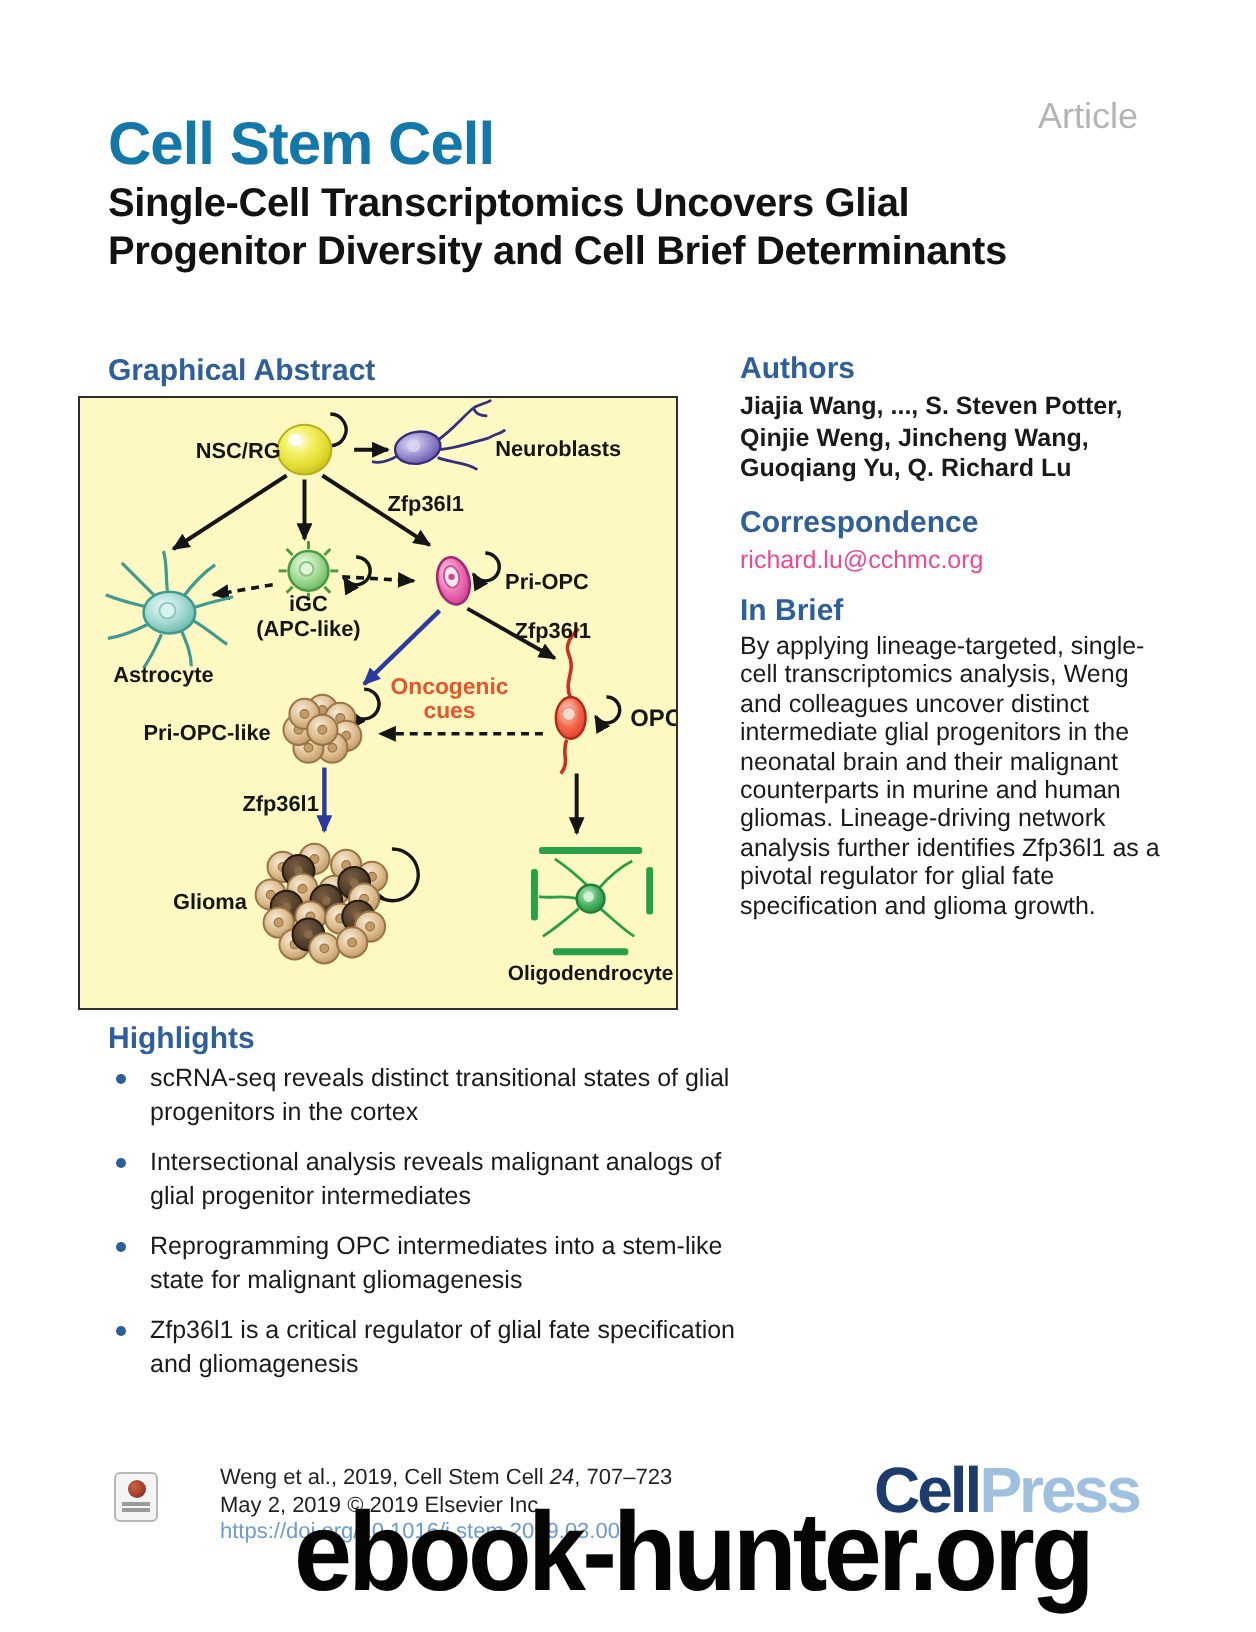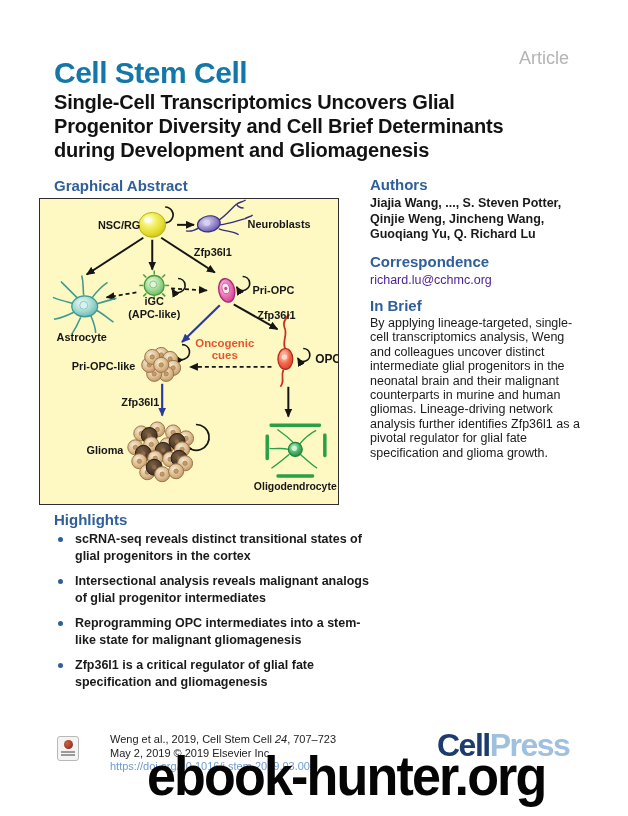--- a/index.html
+++ b/index.html
@@ -15,26 +15,26 @@
 
   .sec-heading{position:absolute;font-size:15px;font-weight:bold;color:#2e5f9b;}
 
   .ga-box{position:absolute;top:198px;left:39px;width:300px;height:307px;background:#fef9c3;
           border:1.5px solid #2e2e2e;box-sizing:border-box;}
   .ga-box svg{display:block;width:100%;height:100%;}
 
   .authors-lines{position:absolute;left:370px;top:196px;font-size:12.5px;font-weight:bold;
                  line-height:15.5px;color:#1a1a1a;}
   .authors-lines span{display:block;}
-  .email{position:absolute;left:370px;top:273px;font-size:12.5px;color:#4c1d95;}
+  .email{position:absolute;left:370px;top:273px;font-size:12.5px;color:#ec4899;}
   .inbrief-p{position:absolute;left:370px;top:316px;width:214px;font-size:12.5px;
              line-height:14.4px;color:#1a1a1a;}
 
   .hl-list{position:absolute;left:54px;top:531px;width:330px;}
-  .hl-item{display:flex;margin-bottom:9px;font-size:12.5px;line-height:16.5px;color:#1a1a1a;font-weight:bold;}
+  .hl-item{display:flex;margin-bottom:9px;font-size:12.5px;line-height:16.5px;color:#1a1a1a;}
   .hl-bullet{width:5px;height:5px;border-radius:50%;background:#2e5f9b;margin:6px 12px 0 4px;flex:0 0 5px;}
   .hl-text{width:300px;}
 
   .crossmark{position:absolute;left:57px;top:736px;width:22px;height:25px;border:1px solid #b8b8b8;
              border-radius:3px;background:#f4f4f4;box-sizing:border-box;}
   .cm-circle{width:9px;height:9px;border-radius:50%;
              background:radial-gradient(circle at 35% 35%, #d06040, #7a2420);margin:3px auto 2px;}
   .cm-line{height:1.5px;background:#9a9a9a;margin:1.5px 3px 0;}
 
   .citation{position:absolute;left:110px;top:733px;font-size:11px;line-height:13.5px;color:#222;}
@@ -54,21 +54,20 @@
 <body>
 
 <div class="page">
 
   <div class="article-tag">Article</div>
   <div class="journal-logo">Cell Stem Cell</div>
 
   <h1 class="title">
     <span>Single-Cell Transcriptomics Uncovers Glial</span>
     <span>Progenitor Diversity and Cell Brief Determinants</span>
-    <span>during Development and Gliomagenesis</span>
   </h1>
 
   <div class="sec-heading" style="top:177px;left:54px;">Graphical Abstract</div>
 
   <div class="ga-box">
     <svg viewBox="0 0 300 307">
       <defs>
         <radialGradient id="gy" cx="38%" cy="32%" r="75%">
           <stop offset="0%" stop-color="#ffffff"></stop>
             <stop offset="35%" stop-color="#f4f066"></stop>

